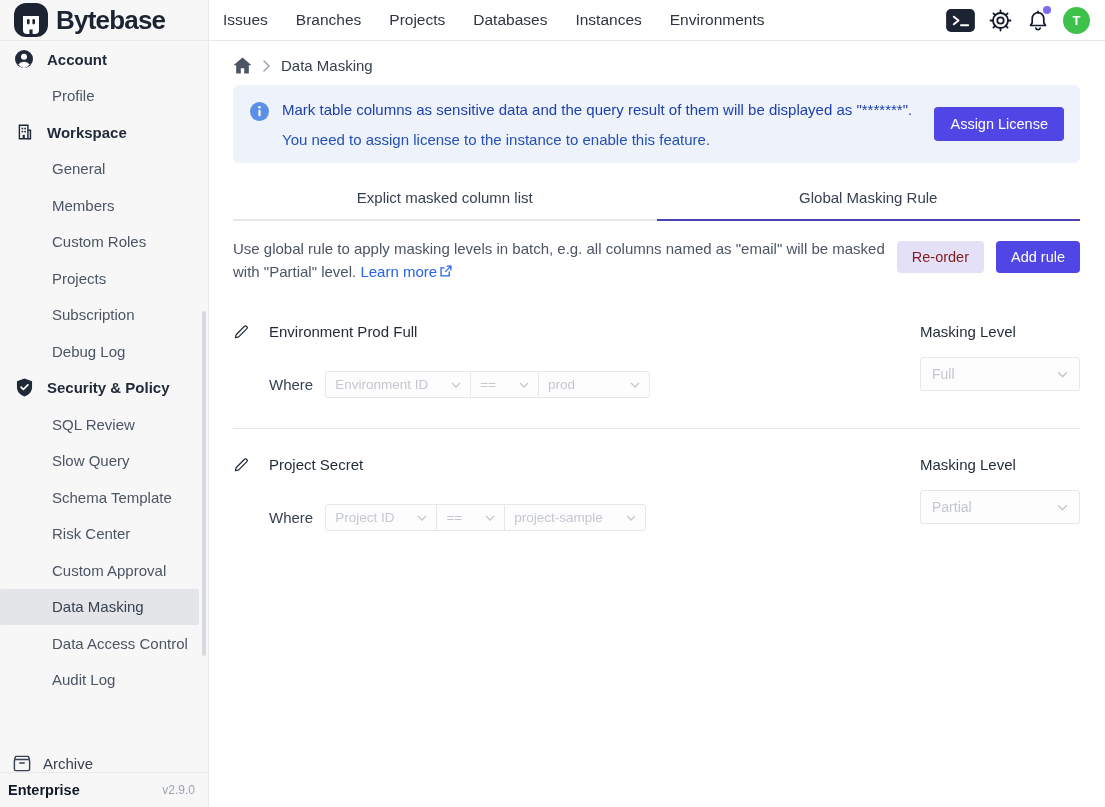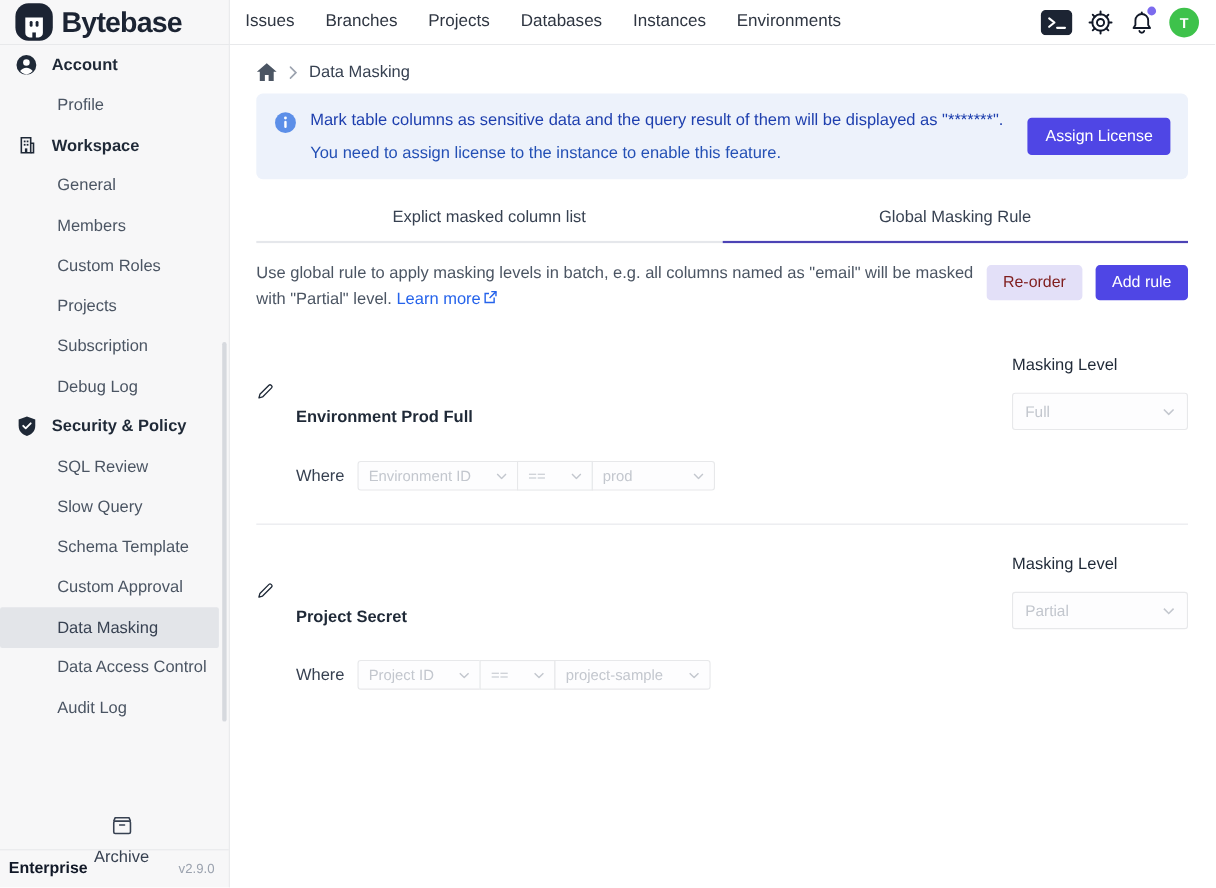--- a/index.html
+++ b/index.html
@@ -22,21 +22,21 @@
   .bodyrow { display:flex; flex:1; min-height:0; }
 
   
   .sidebar { width:209px; flex-shrink:0; background:#f7f7f8; border-right:1px solid #e8e9eb; display:flex; flex-direction:column; position:relative; }
   .back-row { margin:25px 0 12px 13px; display:flex; align-items:center; gap:9px; color:#4b5563; font-size:17px; cursor:pointer; }
   .nav-list { flex:1; overflow:hidden; }
   .nav-header { display:flex; align-items:center; gap:13px; padding-left:14px; height:36.5px; font-weight:600; color:#1f2937; font-size:15px; }
   .nav-header .ic { width:20px; display:flex; justify-content:center; }
   .nav-item { display:flex; align-items:center; padding-left:52px; height:36.5px; color:#4b5563; font-size:15px; cursor:pointer; }
   .nav-item.selected { background:#e3e5e9; width:calc(100% - 9px); border-radius:2px; color:#374151; }
-  .archive-row { display:flex; align-items:center; gap:12px; padding-left:13px; height:30px; color:#374151; font-size:15px; flex-shrink:0; cursor:pointer;flex-direction:column; }
+  .archive-row { display:flex; align-items:flex-end; gap:12px; padding-left:13px; height:30px; color:#374151; font-size:15px; flex-shrink:0; cursor:pointer; }
   .side-footer { height:35px; flex-shrink:0; border-top:1px solid #e8e9eb; display:flex; align-items:center; justify-content:space-between; padding:0 13px 0 8px; }
   .plan { font-weight:700; font-size:14.5px; color:#111827; }
   .version { font-size:12px; color:#9ca3af; }
   .scroll-thumb { position:absolute; right:2px; top:270px; width:4px; height:345px; background:#d6d9de; border-radius:2px; }
 
   
   .main { flex:1; background:#fff; padding:0 25px 0 24px; overflow:hidden; }
   .breadcrumb { display:flex; align-items:center; gap:11px; padding-top:13px; height:36px; font-size:15px; color:#374151; }
   .crumb-sep { color:#9ca3af; display:flex; }
 
@@ -55,21 +55,21 @@
   .desc { max-width:662px; font-size:15px; color:#4b5563; line-height:1.5; }
   .learn { color:#2563eb; cursor:pointer; white-space:nowrap; }
   .desc-actions { margin-left:auto; display:flex; gap:12px; padding-top:3px; }
   .reorder-btn { background:#e3e0f8; color:#7f1d1d; border:none; border-radius:4px; padding:8px 15px; font-size:14.5px; cursor:pointer; font-family:inherit; }
   .add-btn { background:#4f46e5; color:#fff; border:none; border-radius:4px; padding:8px 15px; font-size:14.5px; cursor:pointer; font-family:inherit; }
 
   .rules { margin-top:40px; }
   .rule { display:flex; align-items:flex-start; padding-bottom:30px; }
   .rule-left { flex:1; }
   .rule-title-row { display:flex; align-items:center; gap:20px; }
-  .rule-title { font-size:15px; color:#1f2937; font-weight:700;margin-top:48px; }
+  .rule-title { font-size:15px; color:#1f2937; font-weight:400; }
   .where-row { margin-top:31px; margin-left:36px; display:flex; align-items:center; gap:12px; font-size:15px; color:#374151; }
   .seg-group { display:inline-flex; }
   .seg { display:inline-flex; align-items:center; gap:23px; border:1px solid #e7e8ea; background:#fdfdfe; padding:0 9px; font-size:13.5px; color:#c3c7ce; height:27px; margin-left:-1px; cursor:pointer; }
   .seg:first-child { border-radius:3px 0 0 3px; margin-left:0; }
   .seg:last-child { border-radius:0 3px 3px 0; }
   .seg.wide { width:112px; justify-content:space-between; }
   .rule-right { width:160px; flex-shrink:0; }
   .mask-label { font-size:15px; color:#1f2937; font-weight:500; }
   .mask-select { margin-top:17px; height:34px; border:1px solid #e7e8ea; border-radius:3px; background:#fdfdfe; display:flex; align-items:center; justify-content:space-between; padding:0 11px; color:#c3c7ce; font-size:14px; cursor:pointer;text-align:center; }
   .rule-divider { border:none; border-top:1px solid #e5e7eb; margin:0 0 27px; }
@@ -170,20 +170,21 @@
             <svg width="17" height="19" viewBox="0 0 18 20">
                 <path d="M9 .5l8 3v6c0 5.3-3.3 8.4-8 9.9-4.7-1.5-8-4.6-8-9.9v-6z" fill="#1f2937"></path>
                 <path d="M5.4 9.6l2.4 2.4 4.8-4.8" stroke="#fff" stroke-width="1.8" fill="none" stroke-linecap="round" stroke-linejoin="round"></path>
               </svg>
           </span>
           <span>Security &amp; Policy</span>
         </div>
         <div class="nav-item">SQL Review</div>
         <div class="nav-item">Slow Query</div>
         <div class="nav-item">Schema Template</div>
+        <div class="nav-item">Risk Center</div>
         <div class="nav-item">Custom Approval</div>
         <div class="nav-item selected">Data Masking</div>
         <div class="nav-item">Data Access Control</div>
         <div class="nav-item">Audit Log</div>
       </div>
 
       <div class="archive-row">
         <span style="display:flex">
           <svg width="18" height="17" viewBox="0 0 20 19" fill="none" stroke="#374151" stroke-width="1.6" stroke-linejoin="round">
             <rect x="1.5" y="5" width="17" height="12.5" rx="1.5"></rect>

